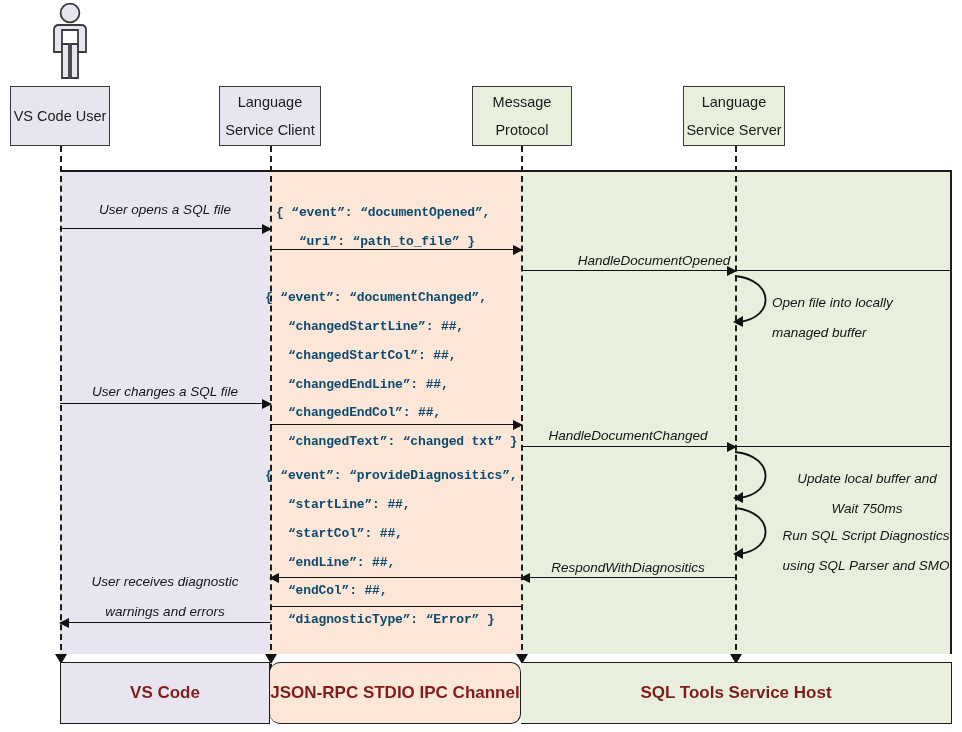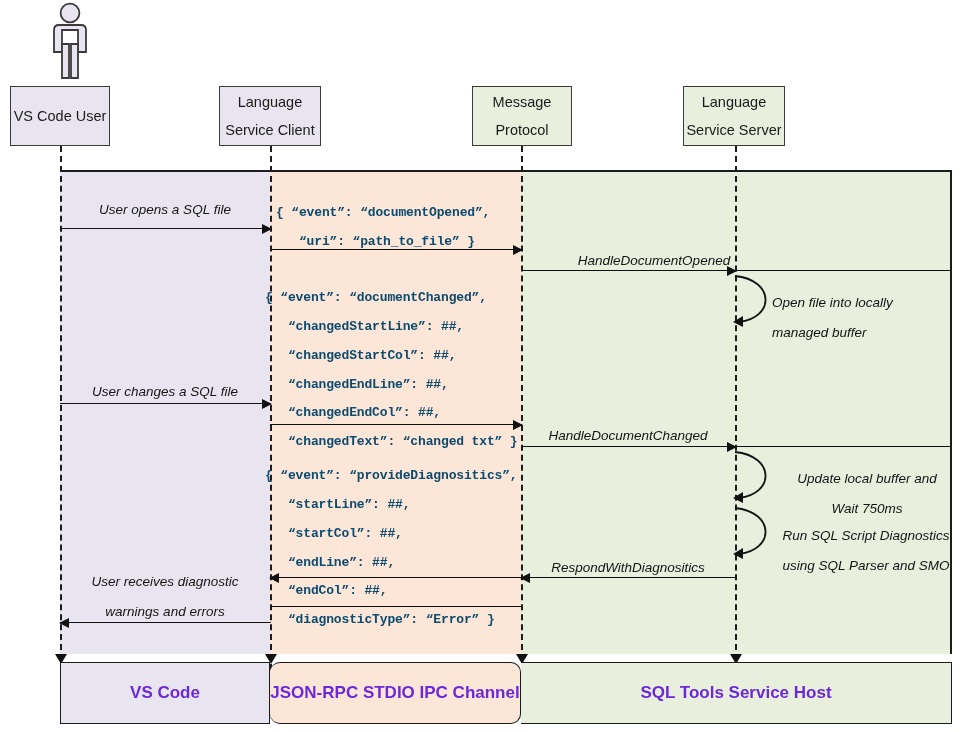--- a/index.html
+++ b/index.html
@@ -43,21 +43,21 @@
   
   .json{position:absolute;font-family:"Liberation Mono",monospace;font-size:13px;
         color:#0c4a6e;line-height:2.22;white-space:pre;font-weight:600;letter-spacing:-0.15px;}
 
   
   .sep{position:absolute;height:0;border-top:1.6px solid #111;}
 
   
   .foot{position:absolute;top:662px;height:62px;box-sizing:border-box;
         border:1.8px solid #1c1c1c;display:flex;align-items:center;justify-content:center;
-        font-size:17px;font-weight:bold;color:#6d28d9;}
+        font-size:17px;font-weight:bold;color:#7f1d1d;}
   #foot-vscode{left:60px;width:210px;background:#e9e5f0;}
   #foot-ipc{left:270px;width:251px;background:#fbe6d8;border-left:none;border-radius:10px;}
   #foot-host{left:521px;width:431px;background:#e8efdd;border-left:none;}
 </style>
 </head>
 <body>
 
 <div id="stage">
 
   <div class="band" id="band-vscode"></div>

